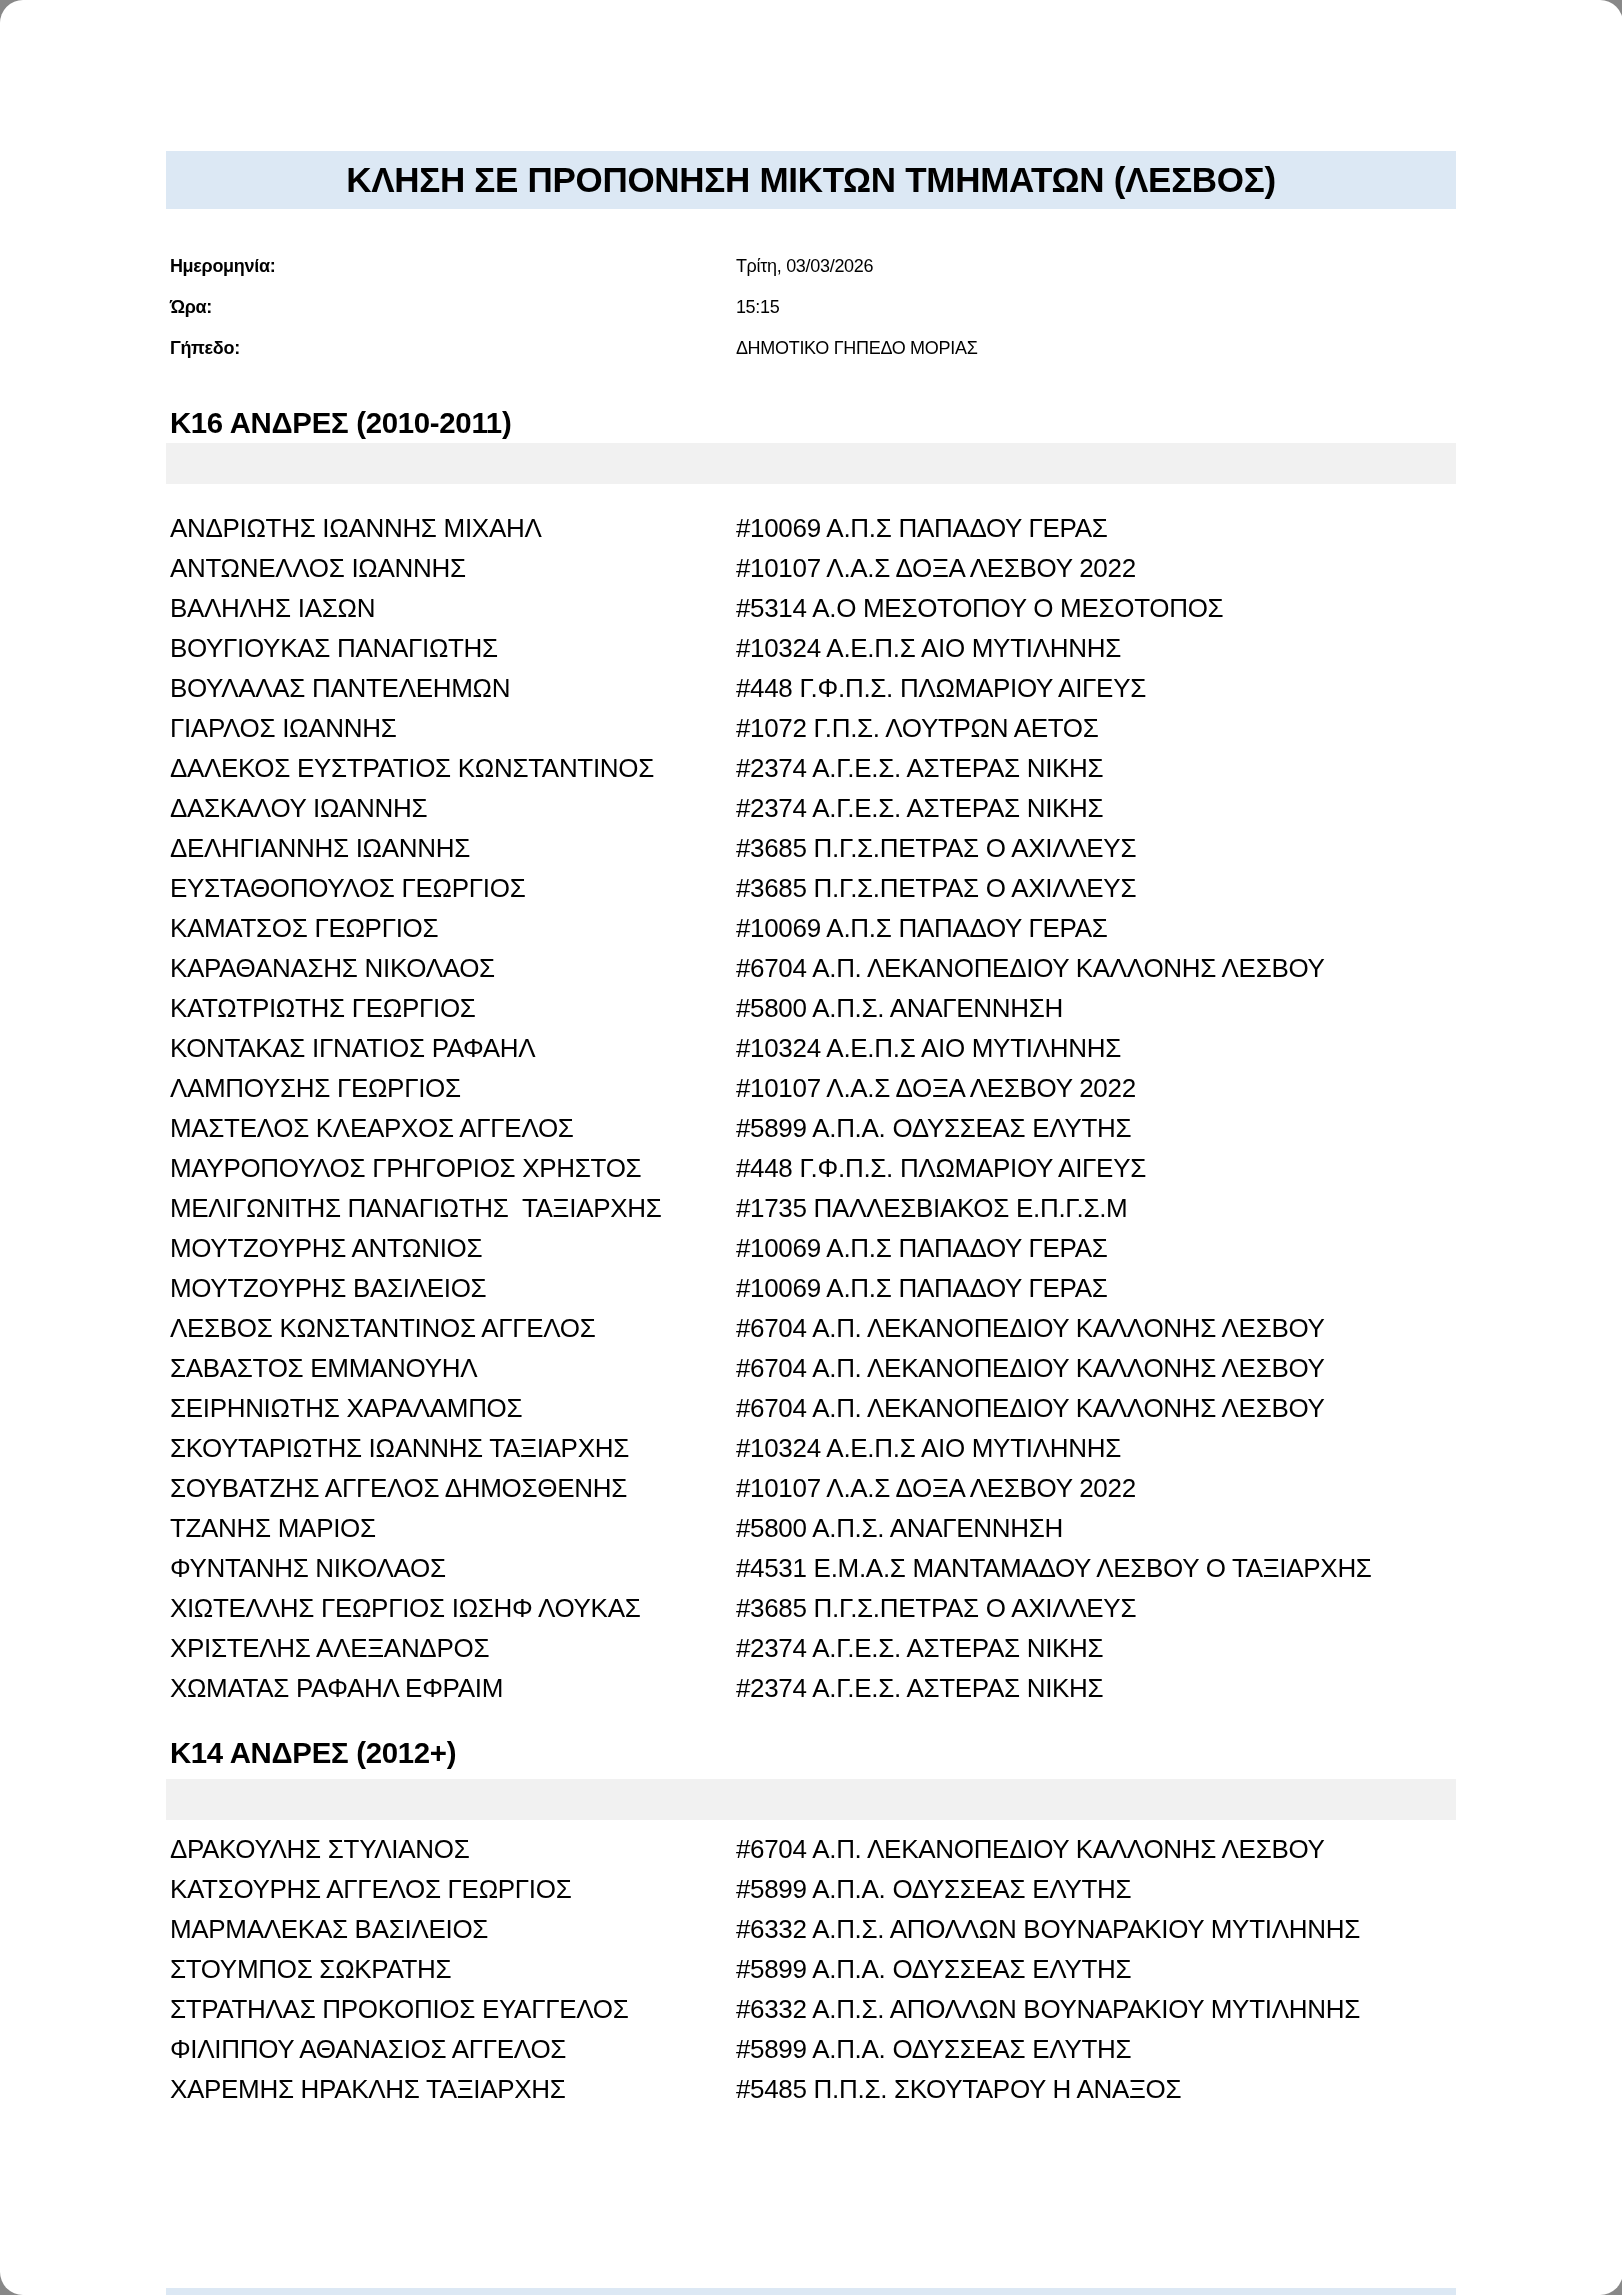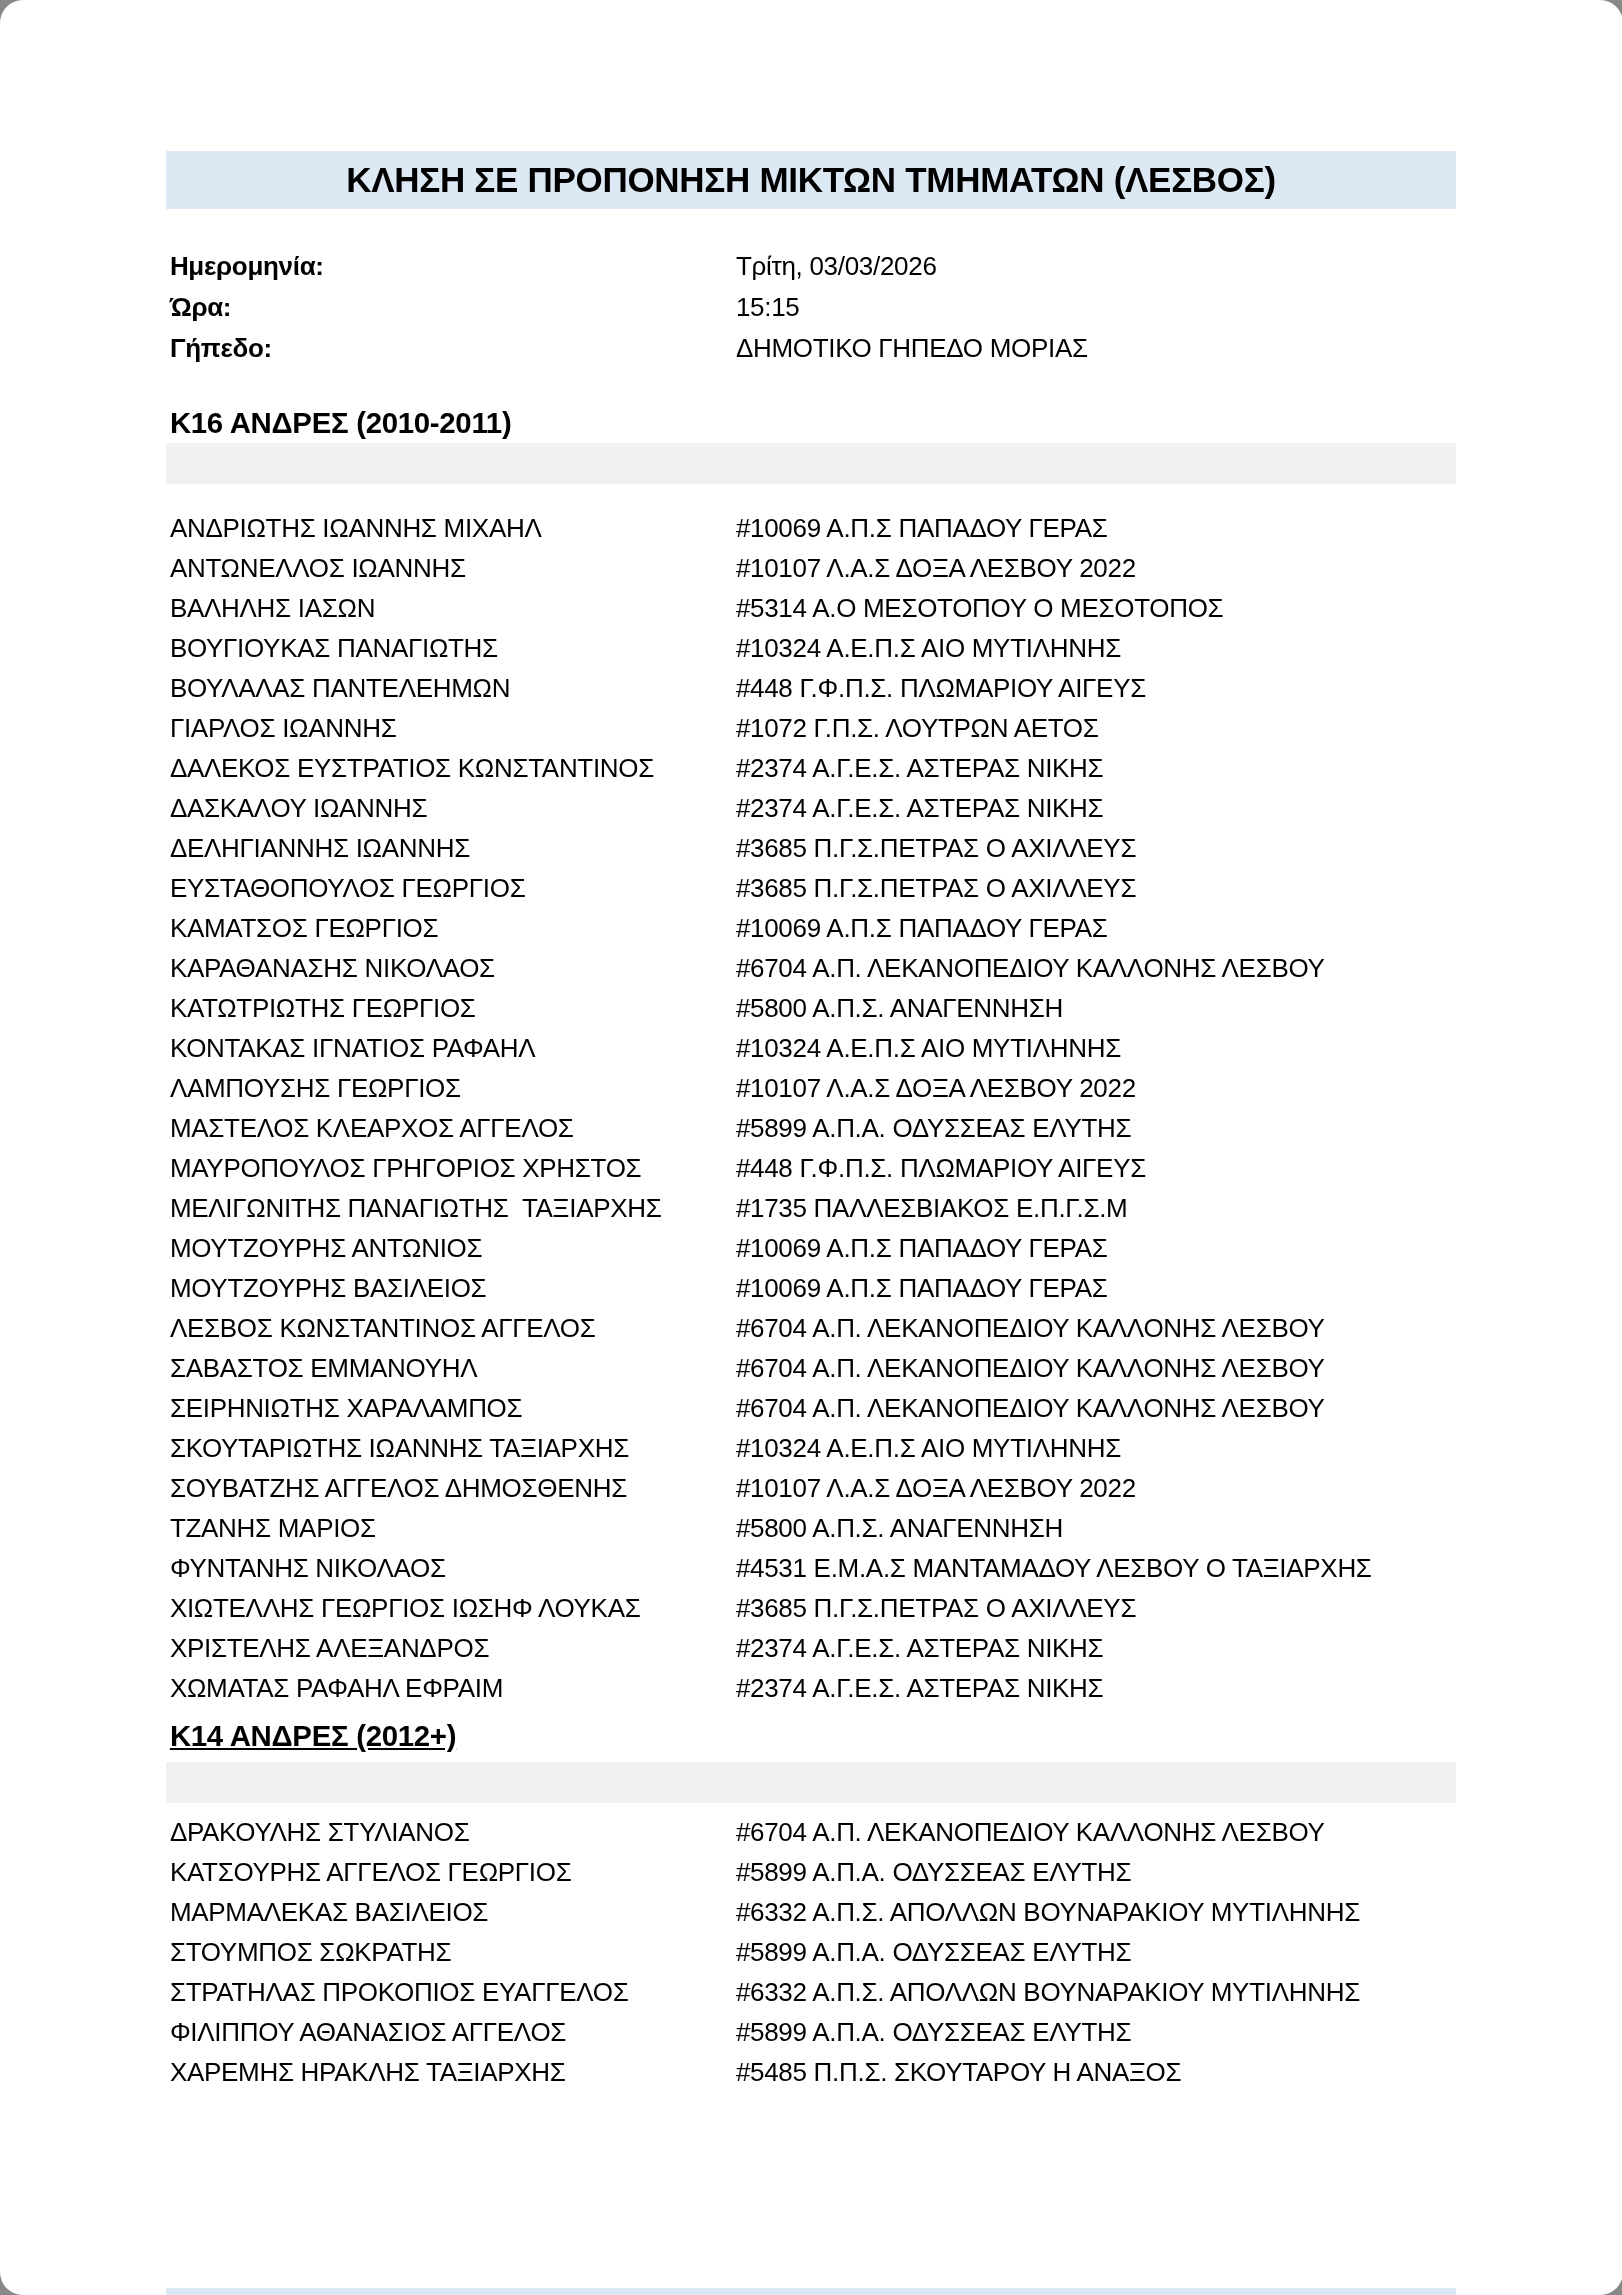--- a/index.html
+++ b/index.html
@@ -29,21 +29,21 @@
     background:var(--title-bg);
     display:flex;align-items:center;justify-content:center;
   }
   .title-bar .title-text{
     font-size:35px;font-weight:bold;letter-spacing:-0.3px;white-space:pre;
   }
   .details{
     margin-top:37px;padding-left:3.9px;
   }
   .detail-row{
-    display:flex;line-height:41px;font-size:26px;letter-spacing:-0.3px;
+    display:flex;line-height:41px;font-size:18px;letter-spacing:-0.3px;
   }
   .detail-label{width:566px;font-weight:bold;flex:none;}
   .detail-value{flex:1;white-space:pre;}
   .section .section-heading{
     padding-left:3.9px;
     font-size:29.4px;font-weight:bold;line-height:29.4px;letter-spacing:-0.3px;white-space:pre;
   }
   .section .section-bar{
     background:var(--bar-bg);
   }
@@ -52,21 +52,21 @@
   }
   .player-row{
     display:flex;line-height:40px;font-size:26px;letter-spacing:-0.3px;
   }
   .player-name{width:566px;flex:none;white-space:pre;}
   .player-club{flex:1;white-space:pre;}
   
   .section:nth-of-type(1) .section-heading{margin-top:39px;}
   .section:nth-of-type(1) .section-bar{margin-top:5.9px;height:41px;}
   .section:nth-of-type(1) .players{margin-top:24px;}
-  .section:nth-of-type(2) .section-heading{margin-top:13px;text-decoration:underline;}
+  .section:nth-of-type(2) .section-heading{margin-top:30px;}
   .section:nth-of-type(2) .section-bar{margin-top:11px;height:41px;}
   .section:nth-of-type(2) .players{margin-top:9px;}
   .footer-bar{
     position:absolute;left:166px;top:2288px;width:1290px;height:7.2px;
     background:var(--footer-bg);
   }
 </style>
 </head>
 <body>
 

